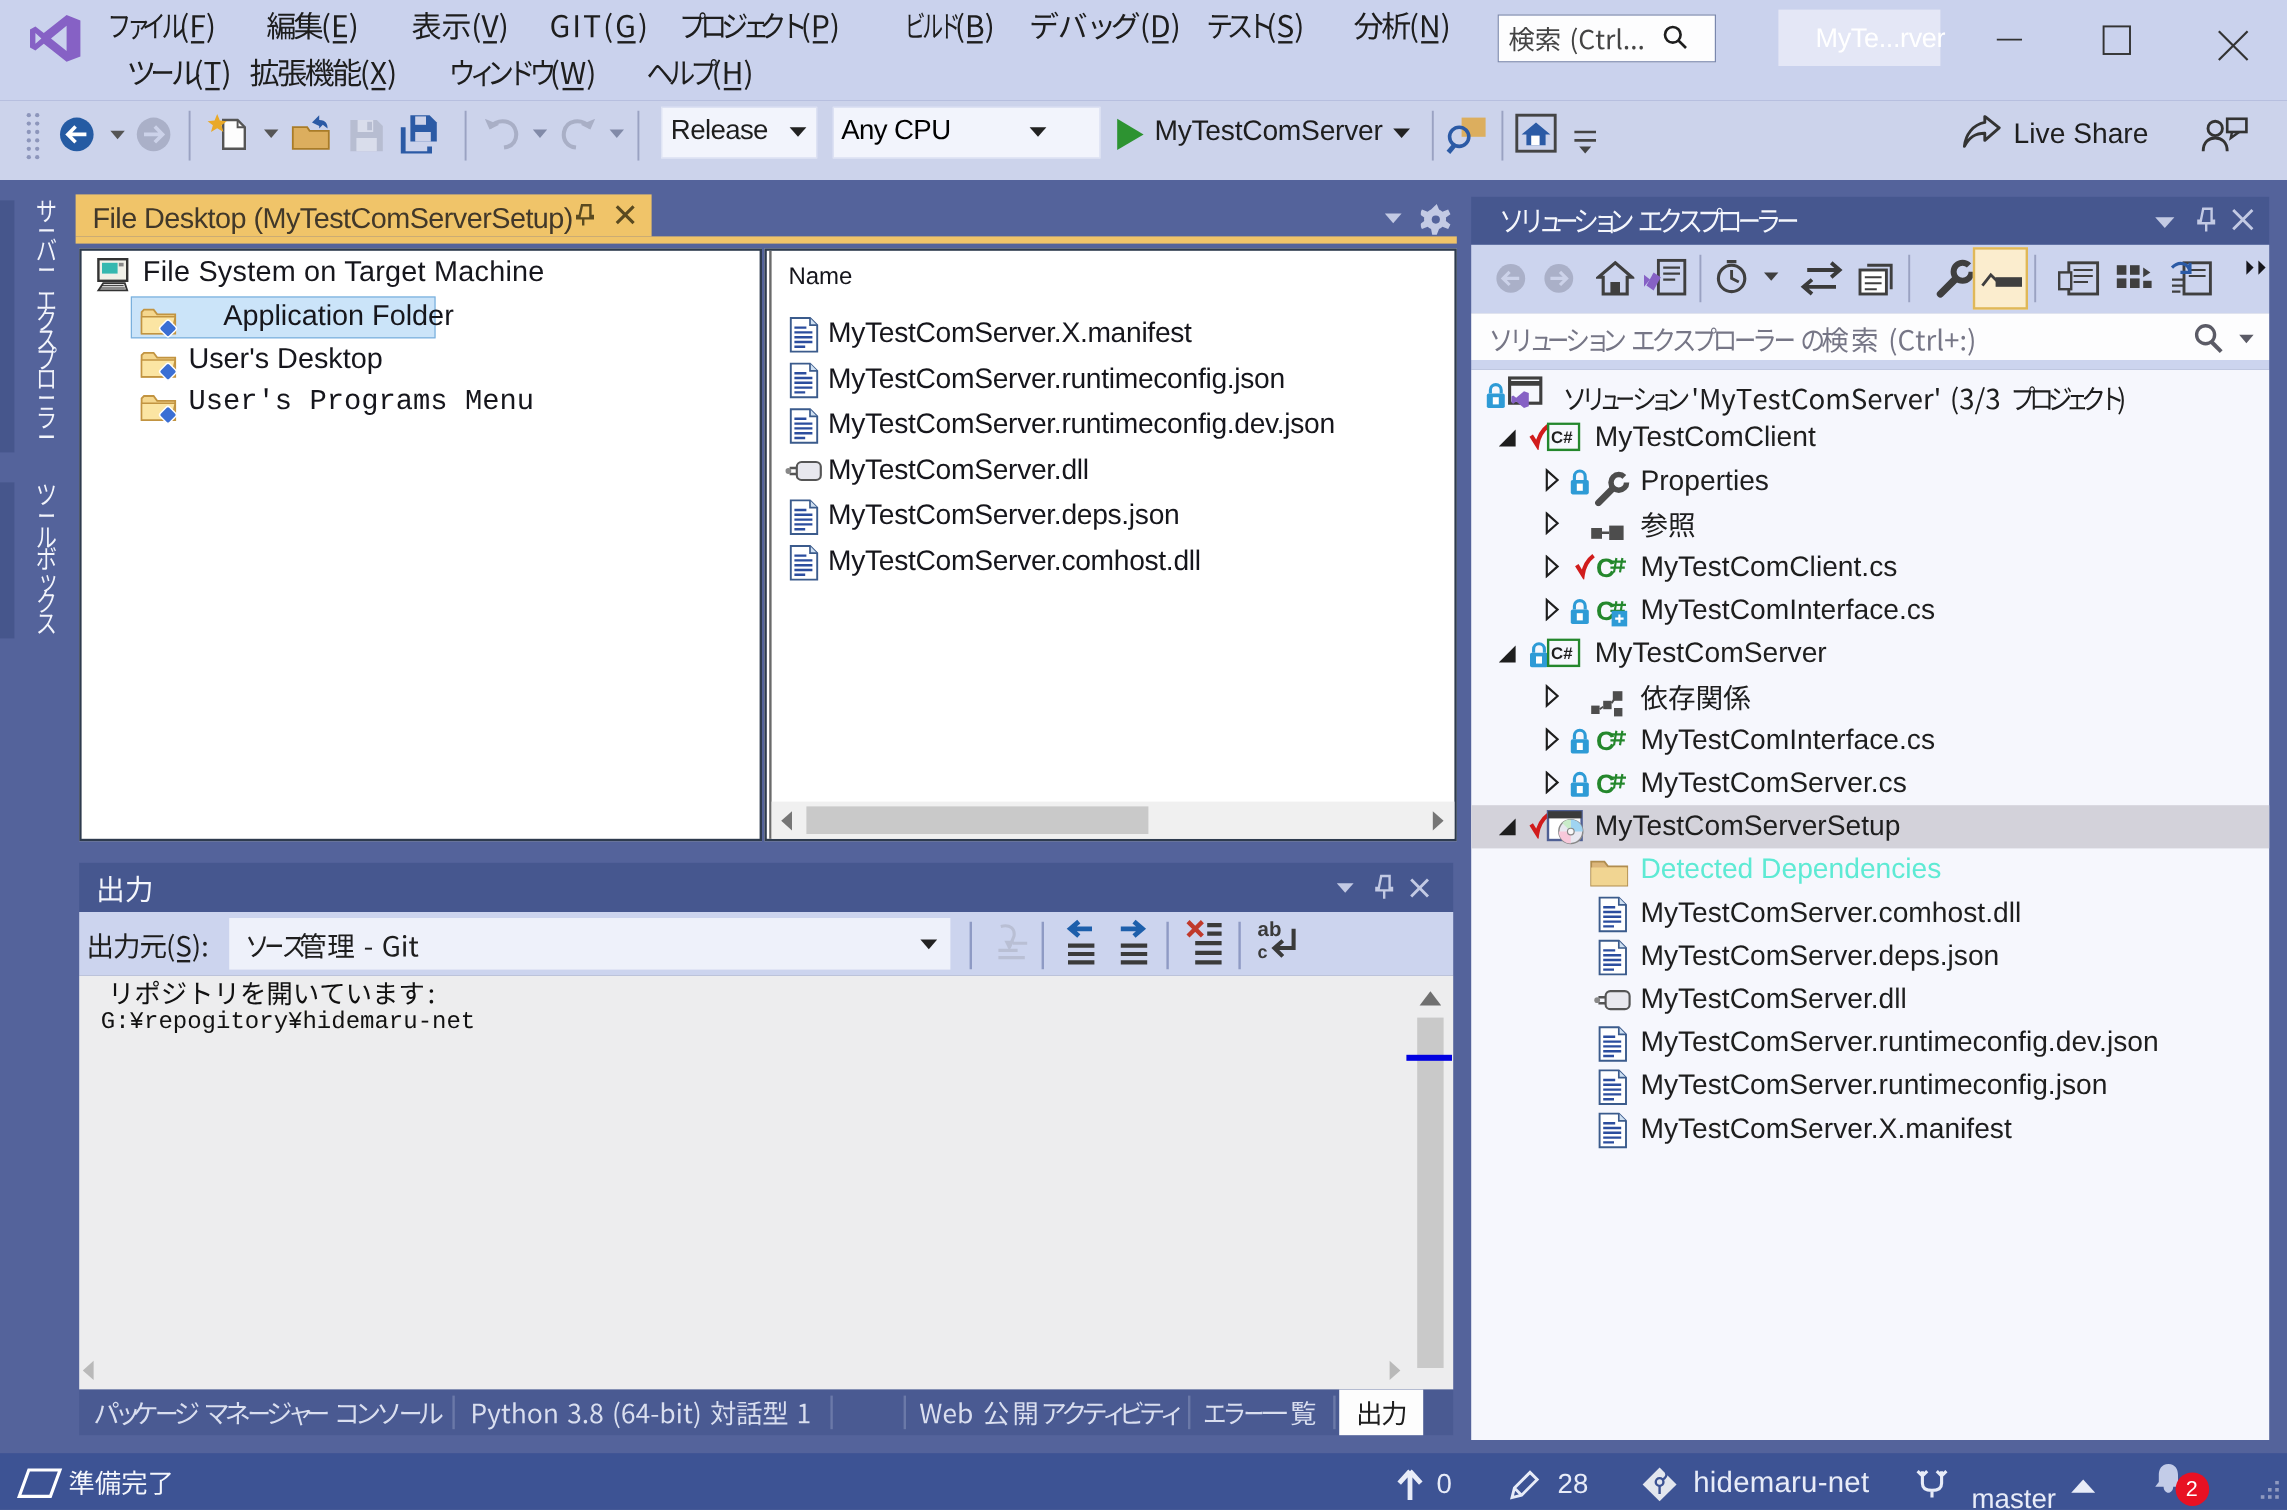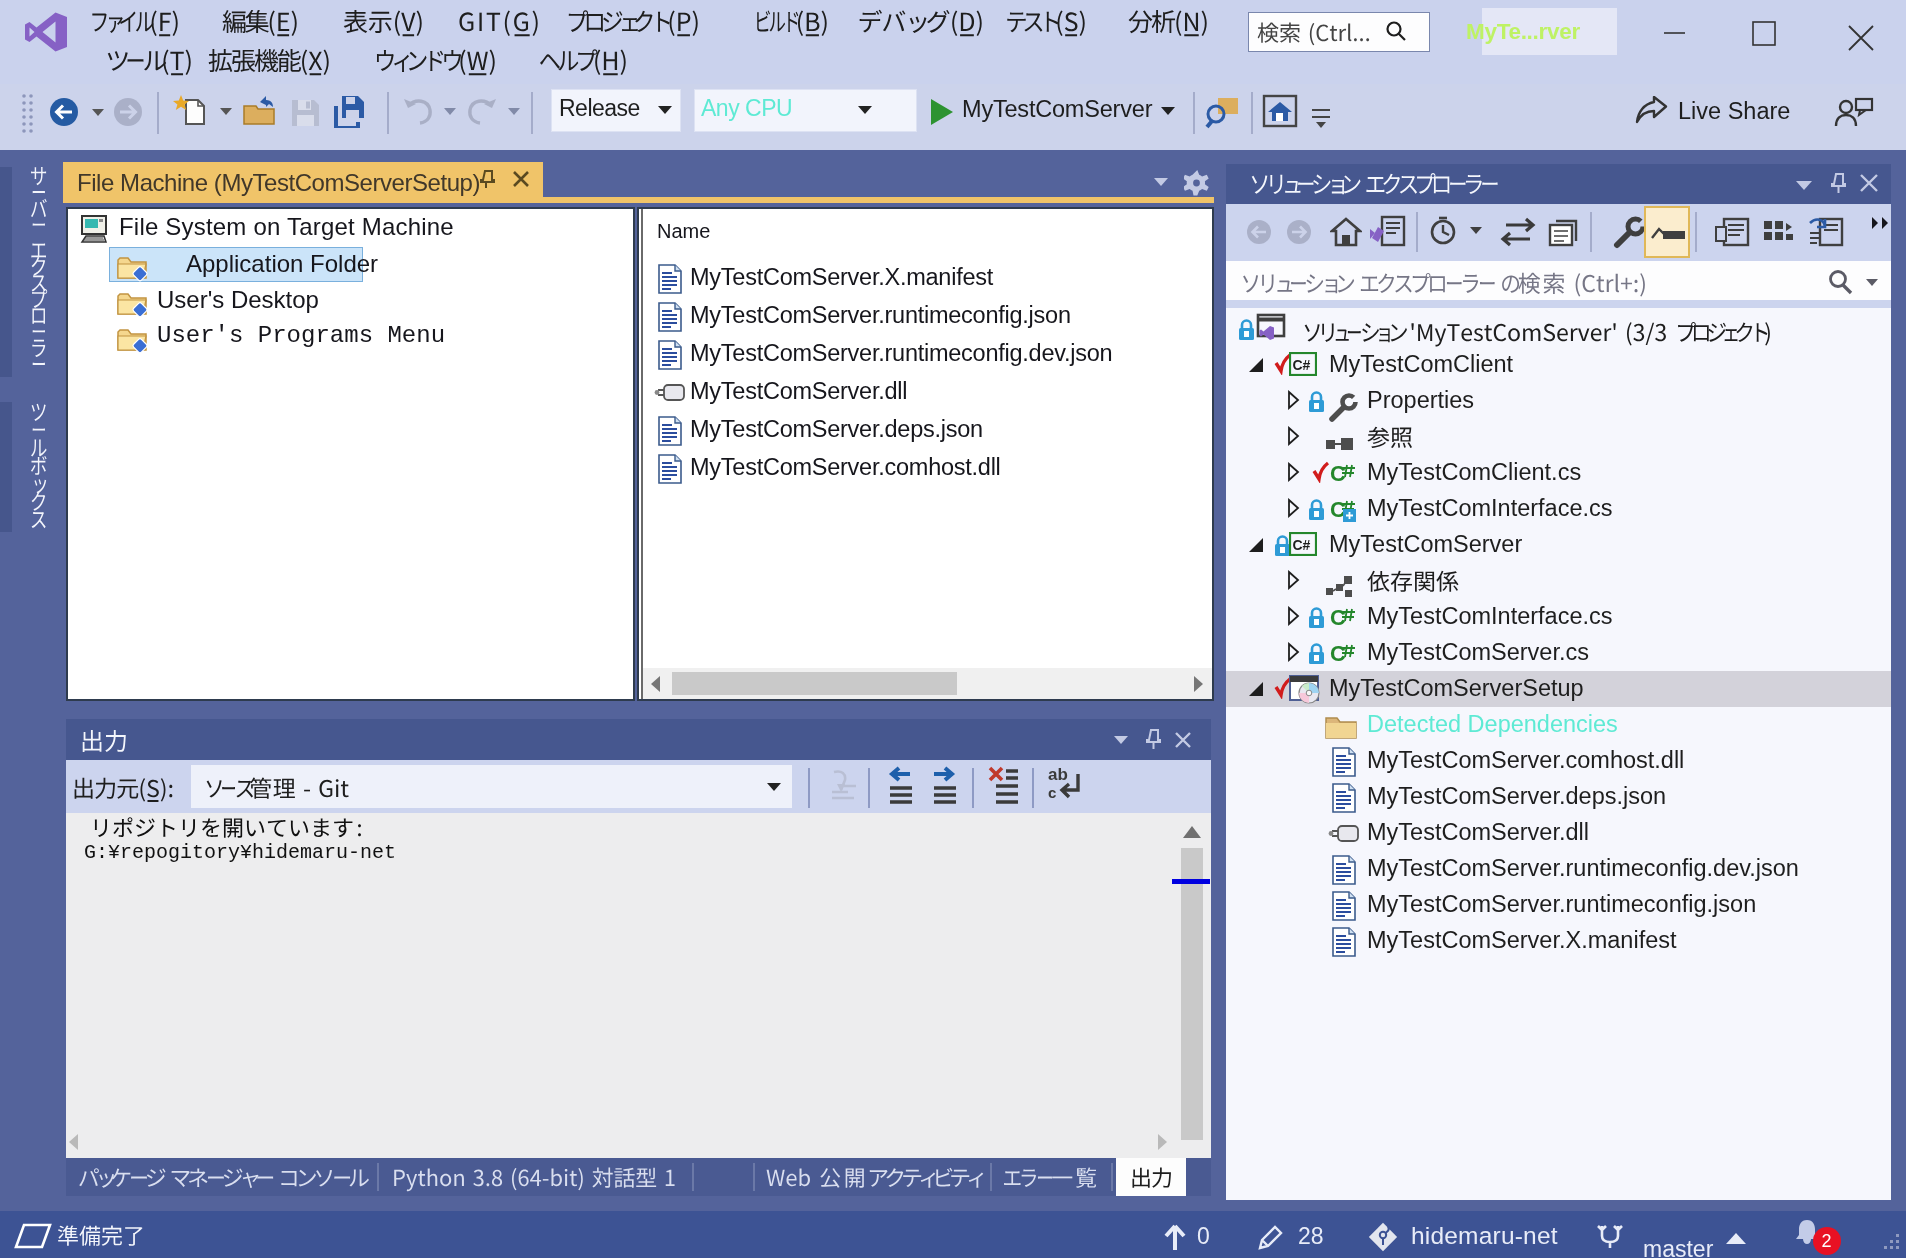--- a/index.html
+++ b/index.html
@@ -3,21 +3,21 @@
 <div style="position:absolute;left:0px;top:0px;width:1906px;height:84px;background:#cad2ed;"></div>
 <div style="position:absolute;left:0px;top:84px;width:1906px;height:66px;background:#ccd3eb;"></div>
 <div style="position:absolute;left:0px;top:150px;width:1906px;height:1061px;background:#54639b;"></div>
 <div style="position:absolute;left:0px;top:1211px;width:1906px;height:47px;background:#3d5394;"></div>
 <div style="position:absolute;left:1248px;top:12px;width:180px;height:38px;background:#fdfdfe;border:1px solid #7a87ad;"></div>
 <svg style="position:absolute;left:1384px;top:19px;" width="26" height="26" viewBox="0 0 26 26">
     <circle cx="10" cy="10" r="6.5" fill="none" stroke="#1e1e1e" stroke-width="2.2"></circle>
     <path d="M14.5 14.5 L21 21" stroke="#1e1e1e" stroke-width="2.2"></path>
   </svg>
 <div style="position:absolute;left:1482px;top:8px;width:135px;height:47px;background:#e4e7f6;"></div>
-<div style="position:absolute;left:1466px;top:20.6px;font-family:'Liberation Sans',sans-serif;font-size:22.5px;color:#bef264;white-space:pre;line-height:1;letter-spacing:-0.30px;font-weight:bold;">MyTe...rver</div>
+<div style="position:absolute;left:1513px;top:20.6px;font-family:'Liberation Sans',sans-serif;font-size:22.5px;color:#ffffff;white-space:pre;line-height:1;letter-spacing:-0.30px;">MyTe...rver</div>
 <svg style="position:absolute;left:1655px;top:18px;" width="40" height="30" viewBox="0 0 40 30">
     <path d="M9 15 H30" stroke="#333" stroke-width="1.6"></path>
   </svg>
 <svg style="position:absolute;left:1745px;top:18px;" width="40" height="30" viewBox="0 0 40 30">
     <rect x="8" y="8" width="22" height="23" fill="none" stroke="#333" stroke-width="1.6" transform="translate(0,-4)"></rect>
   </svg>
 <svg style="position:absolute;left:1840px;top:14px;" width="40" height="40" viewBox="0 0 40 40">
     <path d="M9 12 L33 36 M33 12 L9 36" stroke="#333" stroke-width="1.8"></path>
   </svg>
 <svg style="position:absolute;left:24px;top:12px;" width="44" height="40" viewBox="0 0 44 40">
@@ -86,21 +86,21 @@
   </svg>
 <svg style="position:absolute;left:530px;top:92px;" width="4" height="42" viewBox="0 0 4 42">
     <path d="M2 0 V42" stroke="#9aa2c2" stroke-width="1.6"></path>
   </svg>
 <div style="position:absolute;left:551px;top:89px;width:128px;height:41px;background:#f2f4fc;border:1px solid #dde2f3;"></div>
 <div style="position:absolute;left:559px;top:97.2px;font-family:'Liberation Sans',sans-serif;font-size:23.0px;color:#1e1e1e;white-space:pre;line-height:1;letter-spacing:-0.50px;">Release</div>
 <svg style="position:absolute;left:655px;top:103px;" width="20" height="16" viewBox="0 0 20 16">
     <path d="M3 3 L10 11 L17 3 Z" fill="#222"></path>
   </svg>
 <div style="position:absolute;left:694px;top:89px;width:221px;height:41px;background:#f2f4fc;border:1px solid #dde2f3;"></div>
-<div style="position:absolute;left:701px;top:97.2px;font-family:'Liberation Sans',sans-serif;font-size:23.0px;color:#5eead4;white-space:pre;line-height:1;letter-spacing:-0.50px;">Any CPU</div>
+<div style="position:absolute;left:701px;top:97.2px;font-family:'Liberation Sans',sans-serif;font-size:23.0px;color:#000000;white-space:pre;line-height:1;letter-spacing:-0.50px;">Any CPU</div>
 <svg style="position:absolute;left:855px;top:103px;" width="20" height="16" viewBox="0 0 20 16">
     <path d="M3 3 L10 11 L17 3 Z" fill="#222"></path>
   </svg>
 <svg style="position:absolute;left:928px;top:98px;" width="28" height="28" viewBox="0 0 28 28">
     <path d="M3 1 L25 14 L3 27 Z" fill="#2d9331"></path>
   </svg>
 <div style="position:absolute;left:962px;top:97.7px;font-family:'Liberation Sans',sans-serif;font-size:23.5px;color:#1e1e1e;white-space:pre;line-height:1;letter-spacing:-0.20px;">MyTestComServer</div>
 <svg style="position:absolute;left:1158px;top:104px;" width="20" height="16" viewBox="0 0 20 16">
     <path d="M3 3 L10 11 L17 3 Z" fill="#222"></path>
   </svg>
@@ -131,21 +131,21 @@
 <svg style="position:absolute;left:1832px;top:94px;" width="44" height="36" viewBox="0 0 44 36">
     <circle cx="14" cy="13" r="6" fill="none" stroke="#333" stroke-width="2.4"></circle>
     <path d="M4 32 C4 24 9 21 14 21 C19 21 24 24 24 32" fill="none" stroke="#333" stroke-width="2.4"></path>
     <rect x="24" y="5" width="16" height="11" fill="none" stroke="#333" stroke-width="2.2"></rect>
     <path d="M28 16 L27 21 L34 16" fill="none" stroke="#333" stroke-width="2"></path>
   </svg>
 <div style="position:absolute;left:0px;top:167px;width:12px;height:210px;background:#46568c;"></div>
 <div style="position:absolute;left:0px;top:402px;width:12px;height:130px;background:#46568c;"></div>
 <div style="position:absolute;left:63px;top:162px;width:480px;height:35px;background:#f0c469;"></div>
 <div style="position:absolute;left:63px;top:197px;width:1151px;height:6px;background:#f0c469;"></div>
-<div style="position:absolute;left:77px;top:171.3px;font-family:'Liberation Sans',sans-serif;font-size:24.0px;color:#41382a;white-space:pre;line-height:1;letter-spacing:-0.45px;">File Machine (MyTestComServerSetup)</div>
+<div style="position:absolute;left:77px;top:171.3px;font-family:'Liberation Sans',sans-serif;font-size:24.0px;color:#41382a;white-space:pre;line-height:1;letter-spacing:-0.45px;">File Desktop (MyTestComServerSetup)</div>
 <svg style="position:absolute;left:473px;top:168px;" width="26" height="24" viewBox="0 0 26 24">
     <path d="M12 3 H19 L19 12 H21 V14 H8 V12 H10 Z M13 14 V20" stroke="#5a4a20" stroke-width="2" fill="none"></path>
   </svg>
 <svg style="position:absolute;left:508px;top:168px;" width="26" height="24" viewBox="0 0 26 24">
     <path d="M6 4 L20 18 M20 4 L6 18" stroke="#5a4a20" stroke-width="2.6"></path>
   </svg>
 <svg style="position:absolute;left:1150px;top:172px;" width="24" height="20" viewBox="0 0 24 20">
     <path d="M4 6 L11 14 L18 6 Z" fill="#c3cae4"></path>
   </svg>
 <svg style="position:absolute;left:1184px;top:168px;" width="30" height="28" viewBox="0 0 30 28">

